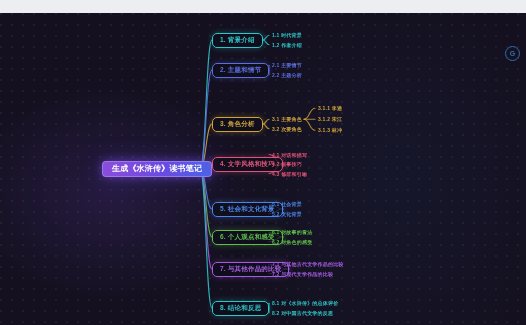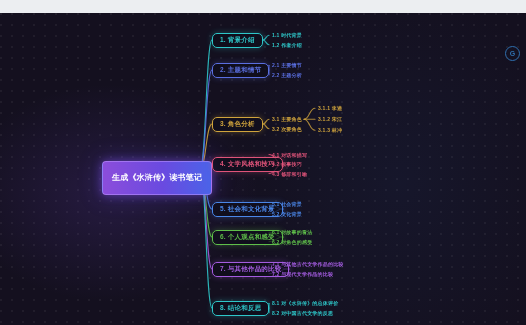--- a/index.html
+++ b/index.html
@@ -44,21 +44,21 @@
     position:absolute;
     box-sizing:border-box;
     display:flex;align-items:center;justify-content:center;
     white-space:nowrap;
     border-radius:5px;
     letter-spacing:.2px;
   }
 
   
   .root{
-    height:34px;padding:2px 9px;
+    height:16px;padding:2px 9px;
     border-radius:4px;
     font-size:8px;font-weight:bold;color:#ffffff;
     background:linear-gradient(90deg,#8b4ddb 0%,#6a4ae0 55%,#4b63e8 100%);
     box-shadow:0 0 10px rgba(130,80,230,.55), 0 0 22px rgba(90,70,220,.35);
     border:1px solid rgba(190,150,255,.55);
   }
 
   
   .l1{
     height:15px;padding:0 7px;

